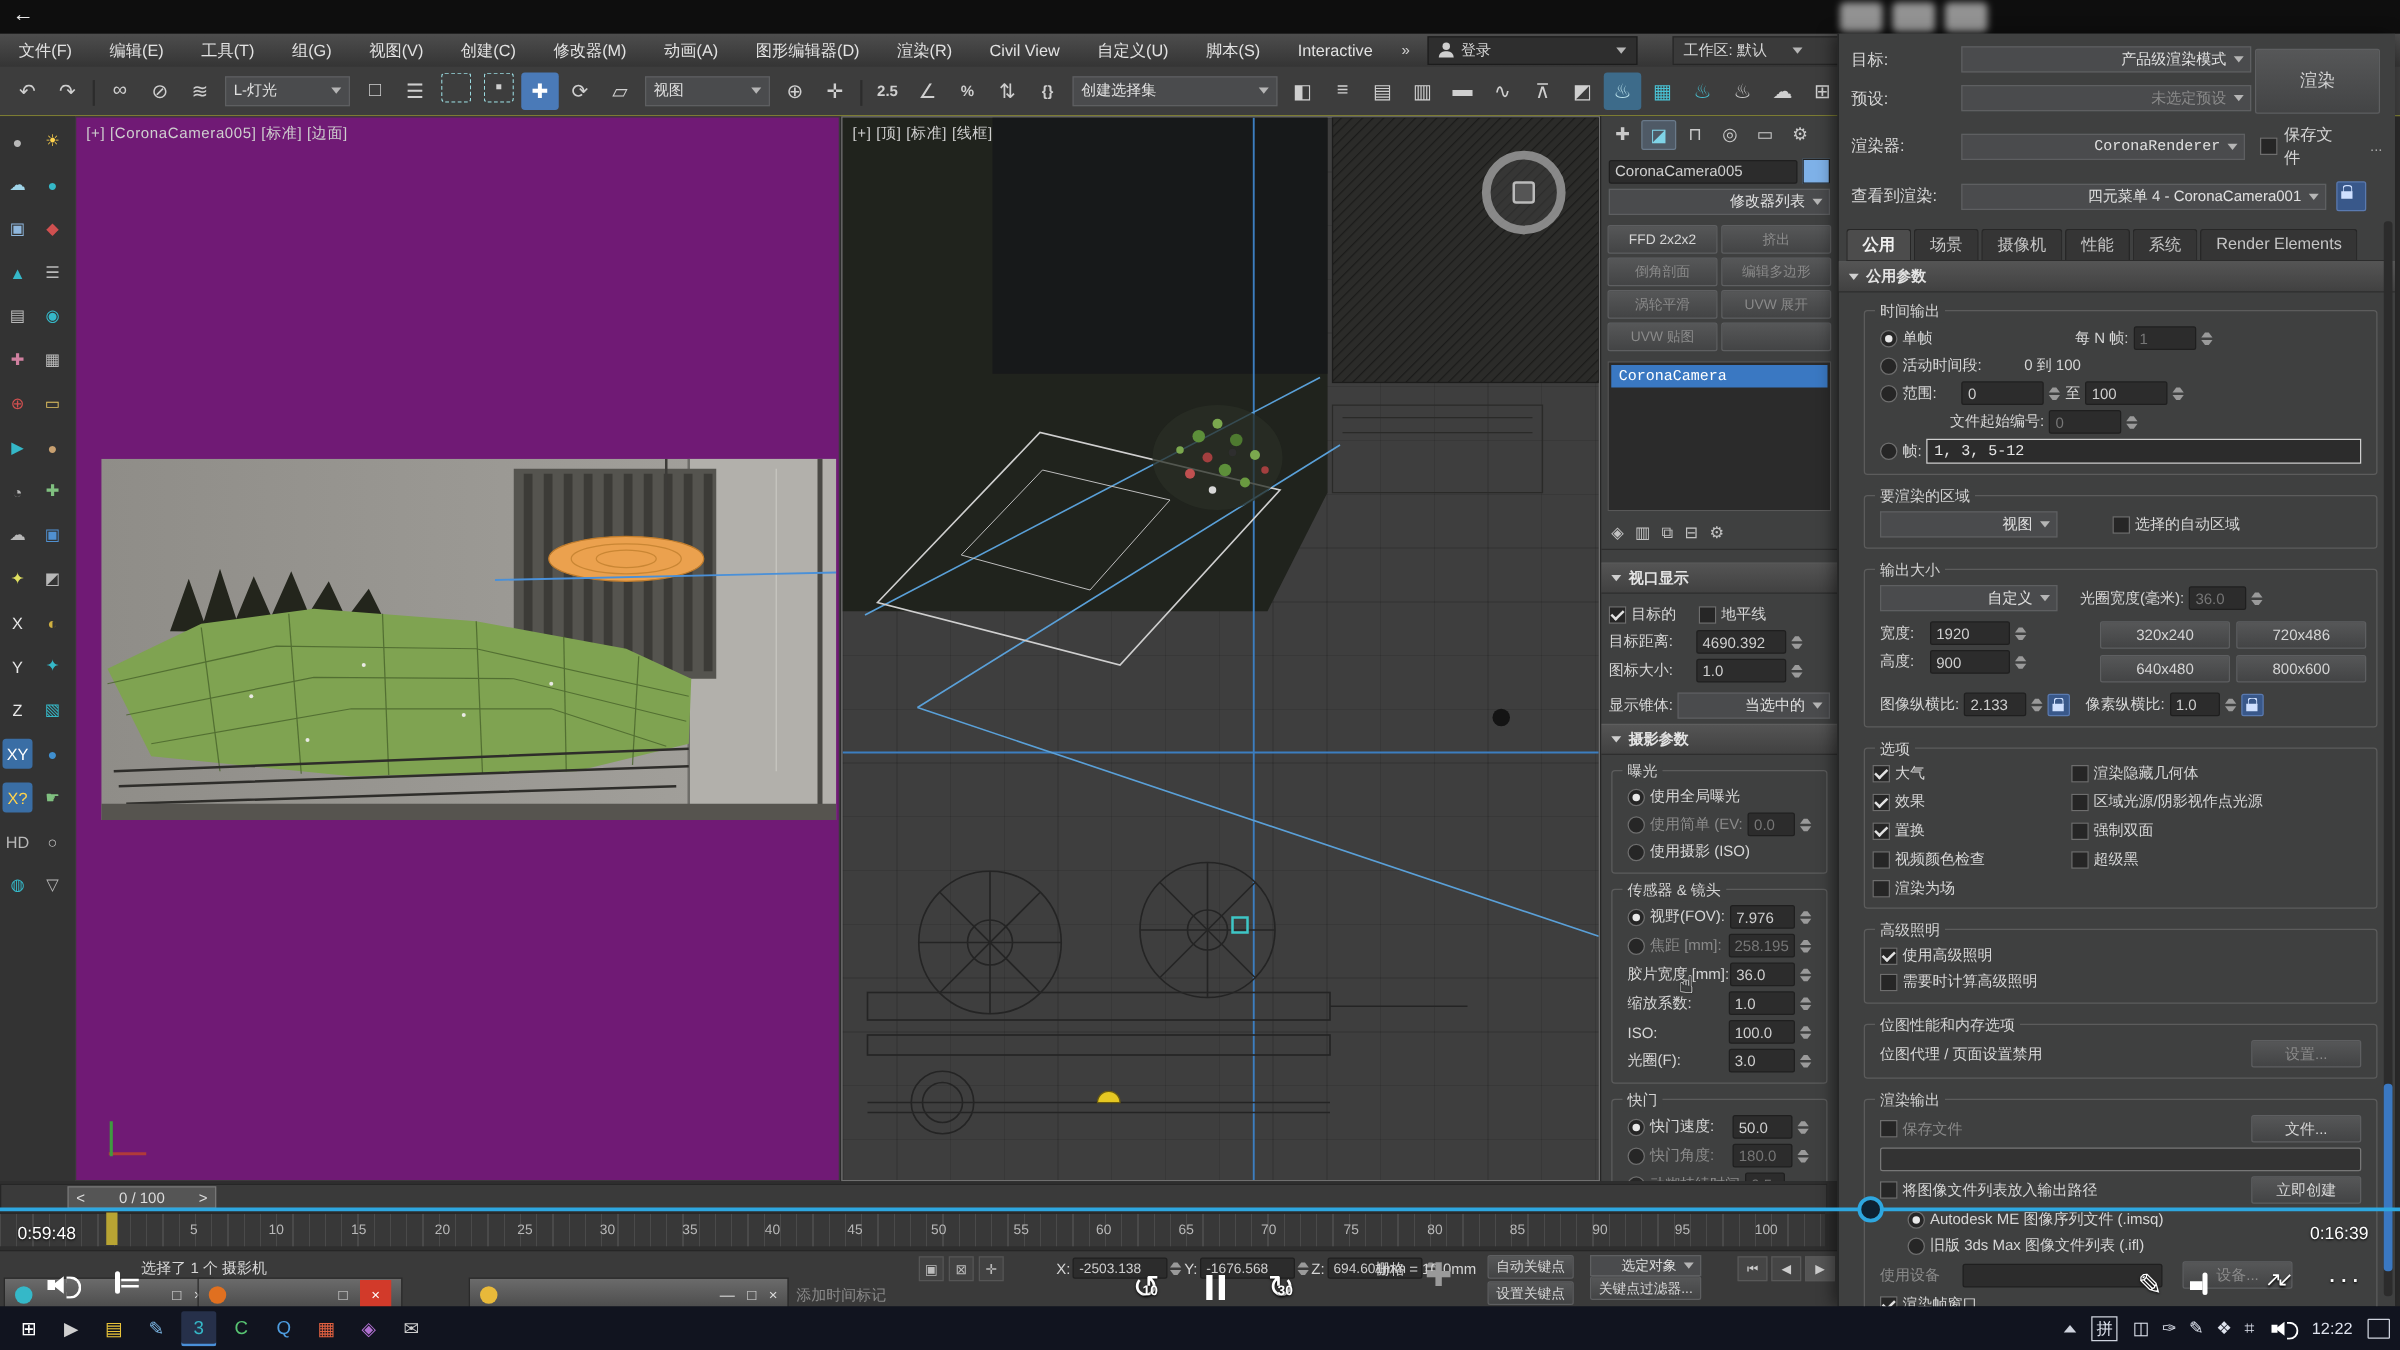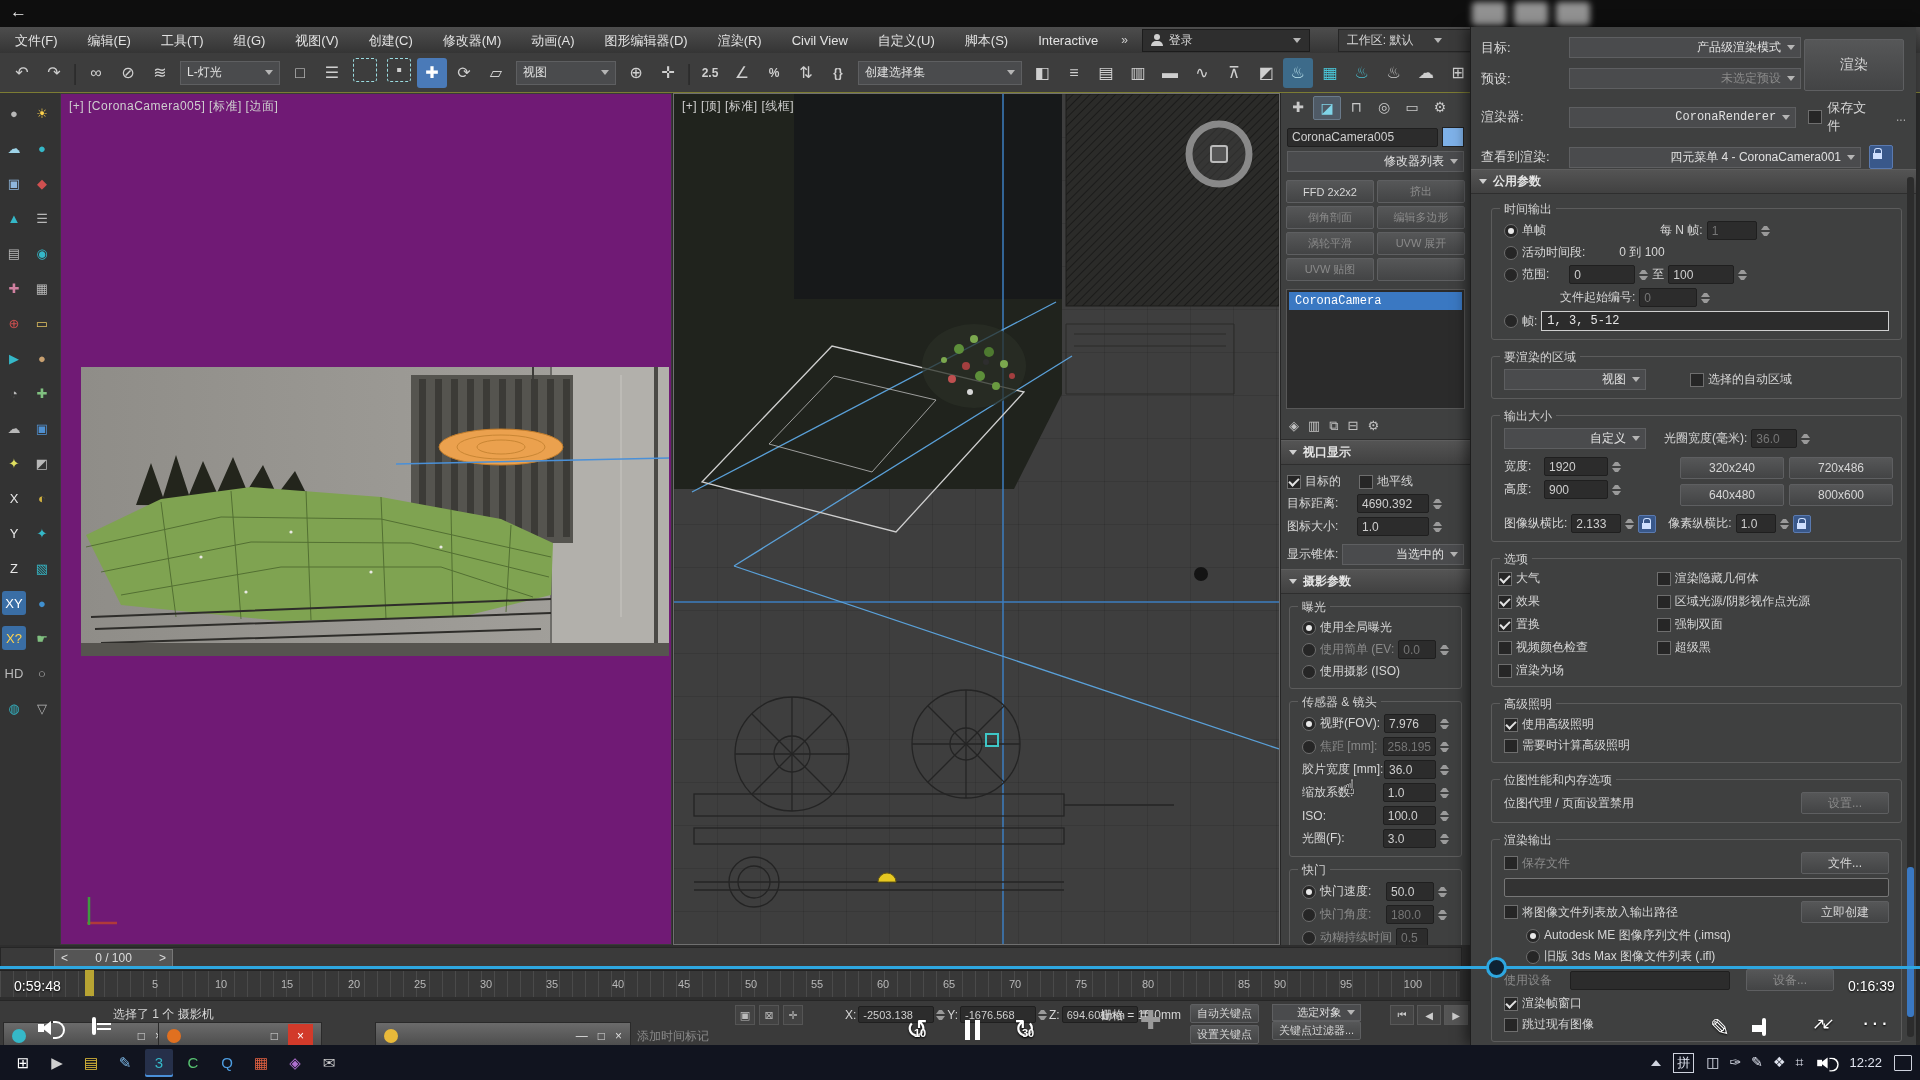--- a/index.html
+++ b/index.html
@@ -495,21 +495,21 @@
     </div>
     <div id="stack-icons">
 
     <span>◈</span>
         <span>▥</span>
         <span>⧉</span>
         <span>⊟</span>
         <span>⚙</span>
       </div>
 
-    <div class="roll" style="">
+    <div class="roll" style="margin-top:10px">
       <span class="tri"></span>
       <span>视口显示</span>
     </div>
     <div class="pr" style="margin-top:8px">
       <span class="cb on"></span>
       <span>目标的</span>
       <span class="cb" style="margin-left:14px"></span>
       <span>地平线</span>
     </div>
     <div class="pr">
@@ -632,21 +632,21 @@
         <span class="tick" style="left: 552px;">35</span>
         <span class="tick" style="left: 618px;">40</span>
         <span class="tick" style="left: 684px;">45</span>
         <span class="tick" style="left: 751px;">50</span>
         <span class="tick" style="left: 817px;">55</span>
         <span class="tick" style="left: 883px;">60</span>
         <span class="tick" style="left: 949px;">65</span>
         <span class="tick" style="left: 1015px;">70</span>
         <span class="tick" style="left: 1081px;">75</span>
         <span class="tick" style="left: 1148px;">80</span>
-        <span class="tick" style="left: 1244px;">85</span>
+        <span class="tick" style="left: 1214px;">85</span>
         <span class="tick" style="left: 1280px;">90</span>
         <span class="tick" style="left: 1346px;">95</span>
         <span class="tick" style="left: 1413px;">100</span>
       </div>
     <div id="frame0-marker" style="top:25px"></div>
   </div>
 
   
   <div id="statusbar" class="abs">
     <span class="sb" style="left:113px;top:5px">选择了 1 个 摄影机</span>
@@ -740,20 +740,29 @@
       <span style="margin-left:18px;color:#aaa">...</span>
     </div>
     <div class="hdr-row">
       <span class="hlbl">查看到渲染:</span>
       <span class="dd" style="width:280px">
         <span>四元菜单 4 - CoronaCamera001</span>
         <span class="caret"></span>
       </span>
       <span class="lockic" style="margin-left:8px;width:22px;height:22px"></span>
     </div>
+    <div id="dlg-tabs">
+
+    <span class="dtab act">公用</span>
+        <span class="dtab">场景</span>
+        <span class="dtab">摄像机</span>
+        <span class="dtab">性能</span>
+        <span class="dtab">系统</span>
+        <span class="dtab">Render Elements</span>
+      </div>
     <div class="roll">
       <span class="tri"></span>
       <span>公用参数</span>
     </div>
 
     <div class="grp" style="margin:14px 14px 0 20px">
       <span class="gt">时间输出</span>
       <div class="pr">
           <span class="rb on"></span>
         <span>单帧</span>

